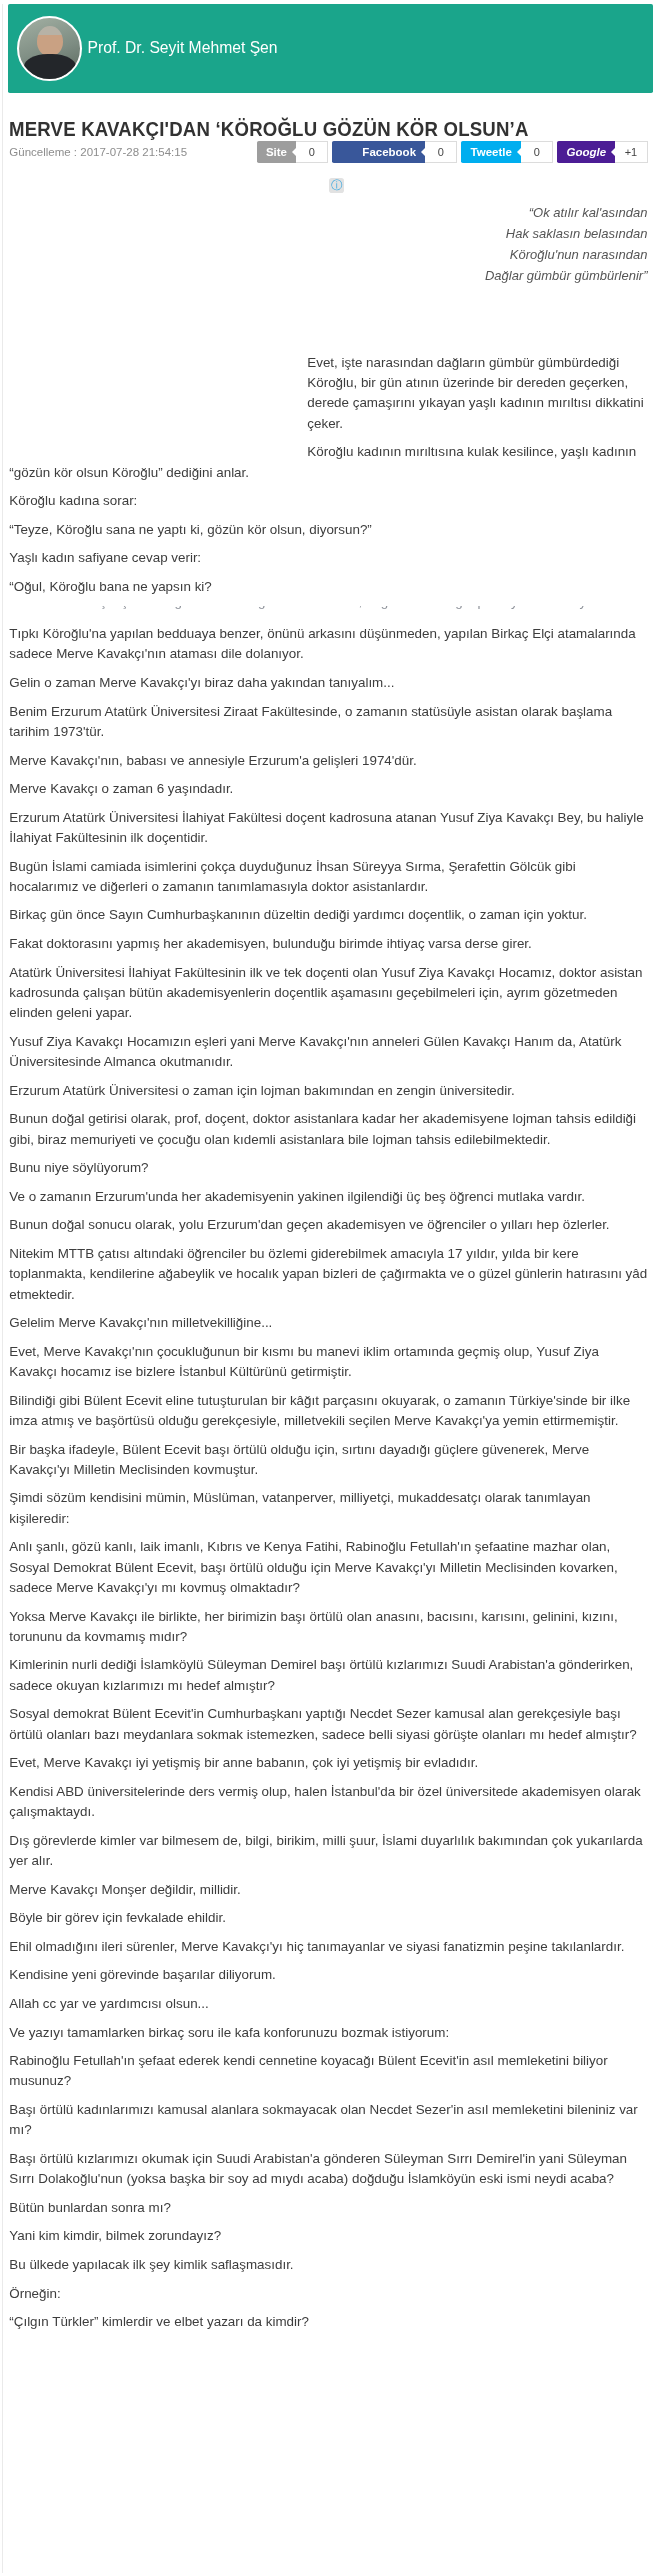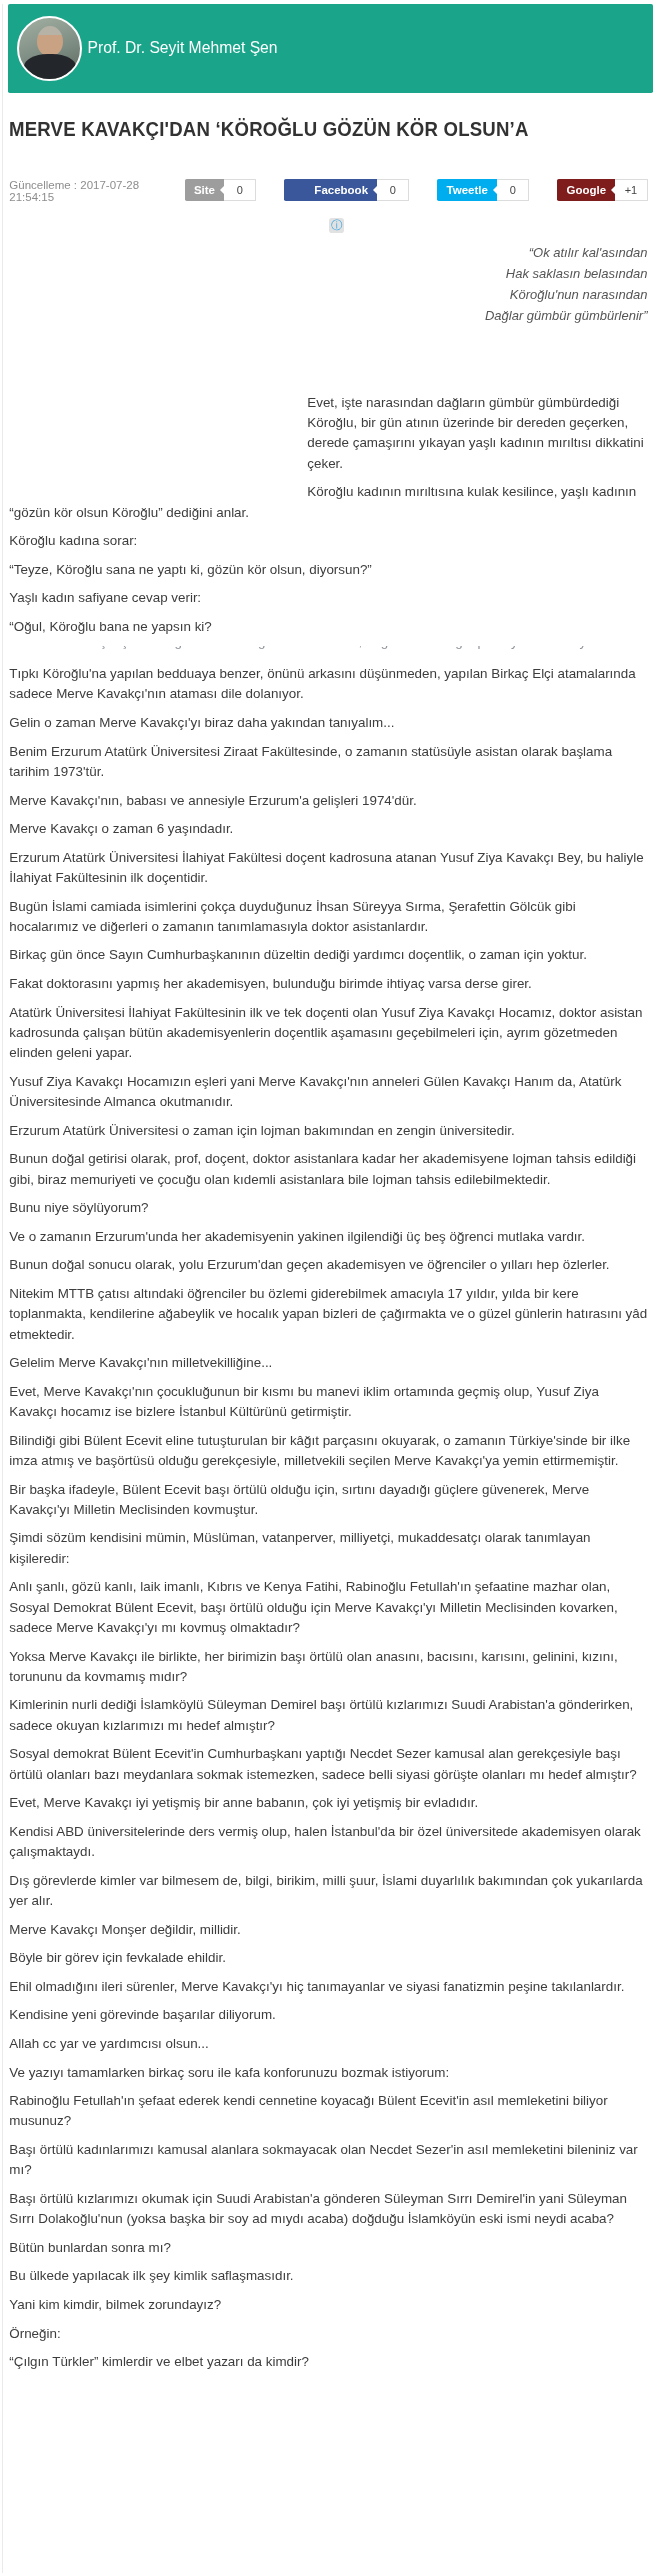--- a/index.html
+++ b/index.html
@@ -15,23 +15,23 @@
   .avatar .torso{position:absolute;left:4.6px;top:36px;width:52px;height:28px;border-radius:45% 45% 0 0;background:#23262a;}
   .author-name{color:#fff;font-size:15.7px;margin-left:5px;}
 
   
   .content{padding:0 5.5px 0 6.5px;}
 
   .article-title{display:inline-block;margin:25px 0 0 0;font-size:19.4px;line-height:23px;font-weight:700;color:#323232;
           letter-spacing:0.2px;transform:scaleX(.96);transform-origin:left center;white-space:nowrap;}
 
   
-  .meta-row{margin-top:38px;display:flex;align-items:flex-start;justify-content:space-between;}
+  .meta-row{display:flex;align-items:center;justify-content:space-between;}
   .updated{font-size:11.5px;color:#8d8d8d;}
-  .share-group{display:flex;align-items:center;gap:28px;}
+  .share-group{display:flex;align-items:center;gap:4px;}
   .share-btn{display:inline-flex;align-items:stretch;height:22px;cursor:pointer;}
   .share-label{color:#fff;font-size:11.5px;font-weight:700;line-height:22px;padding:0 9.2px;border-radius:1.8px 0 0 1.8px;}
   .share-count{position:relative;background:#fff;border:0.9px solid #dcdcdc;border-left:none;color:#444;font-size:11px;
           line-height:20.3px;min-width:22px;text-align:center;padding:0 4.6px;}
   .share-count::before{content:"";position:absolute;left:-4.6px;top:50%;transform:translateY(-50%);
           border-top:4.6px solid transparent;border-bottom:4.6px solid transparent;border-right:4.6px solid #fff;}
 
   .info-row{margin-top:12px;padding-left:320px;}
   .info-icon{display:inline-block;width:15px;height:15px;border-radius:2.8px;background:#e2e2e2;color:#3aa7e0;
           font-size:11.5px;line-height:15px;text-align:center;cursor:pointer;}
@@ -77,21 +77,21 @@
         </div>
         <div class="share-btn">
           <span class="share-label" style="background: rgb(57, 87, 154); padding-left: 30px;">Facebook</span>
           <span class="share-count">0</span>
         </div>
         <div class="share-btn">
           <span class="share-label" style="background: rgb(0, 174, 239);">Tweetle</span>
           <span class="share-count">0</span>
         </div>
         <div class="share-btn">
-          <span class="share-label" style="background: #7f1d1d;">Google</span>
+          <span class="share-label" style="background: #4c1d95; font-style: italic;">Google</span>
           <span class="share-count">+1</span>
         </div>
       </div>
     </div>
 
     <div class="info-row">
       <span class="info-icon">ⓘ</span>
     </div>
 
     <div class="pull-quote">
@@ -150,21 +150,21 @@
         <p class="para">Merve Kavakçı Monşer değildir, millidir.</p>
         <p class="para">Böyle bir görev için fevkalade ehildir.</p>
         <p class="para">Ehil olmadığını ileri sürenler, Merve Kavakçı'yı hiç tanımayanlar ve siyasi fanatizmin peşine takılanlardır.</p>
         <p class="para">Kendisine yeni görevinde başarılar diliyorum.</p>
         <p class="para">Allah cc yar ve yardımcısı olsun...</p>
         <p class="para">Ve yazıyı tamamlarken birkaç soru ile kafa konforunuzu bozmak istiyorum:</p>
         <p class="para">Rabinoğlu Fetullah'ın şefaat ederek kendi cennetine koyacağı Bülent Ecevit'in asıl memleketini biliyor musunuz?</p>
         <p class="para">Başı örtülü kadınlarımızı kamusal alanlara sokmayacak olan Necdet Sezer'in asıl memleketini bileniniz var mı?</p>
         <p class="para">Başı örtülü kızlarımızı okumak için Suudi Arabistan'a gönderen Süleyman Sırrı Demirel'in yani Süleyman Sırrı Dolakoğlu'nun (yoksa başka bir soy ad mıydı acaba) doğduğu İslamköyün eski ismi neydi acaba?</p>
         <p class="para">Bütün bunlardan sonra mı?</p>
+        <p class="para">Yani kim kimdir, bilmek zorundayız?</p>
         <p class="para">Bu ülkede yapılacak ilk şey kimlik saflaşmasıdır.</p>
-        <p class="para">Yani kim kimdir, bilmek zorundayız?</p>
         <p class="para">Örneğin:</p>
         <p class="para">“Çılgın Türkler” kimlerdir ve elbet yazarı da kimdir?</p>
       </div>
 
   </div>
 </div>
 
 
 </body></html>

